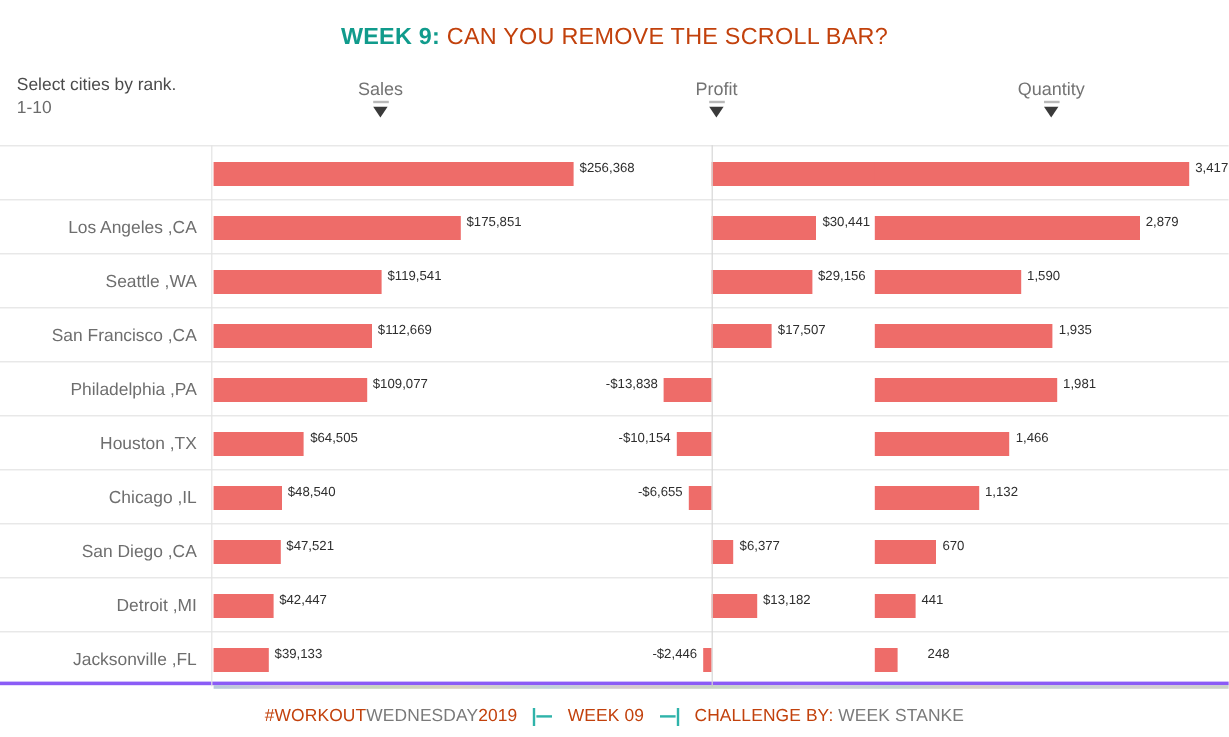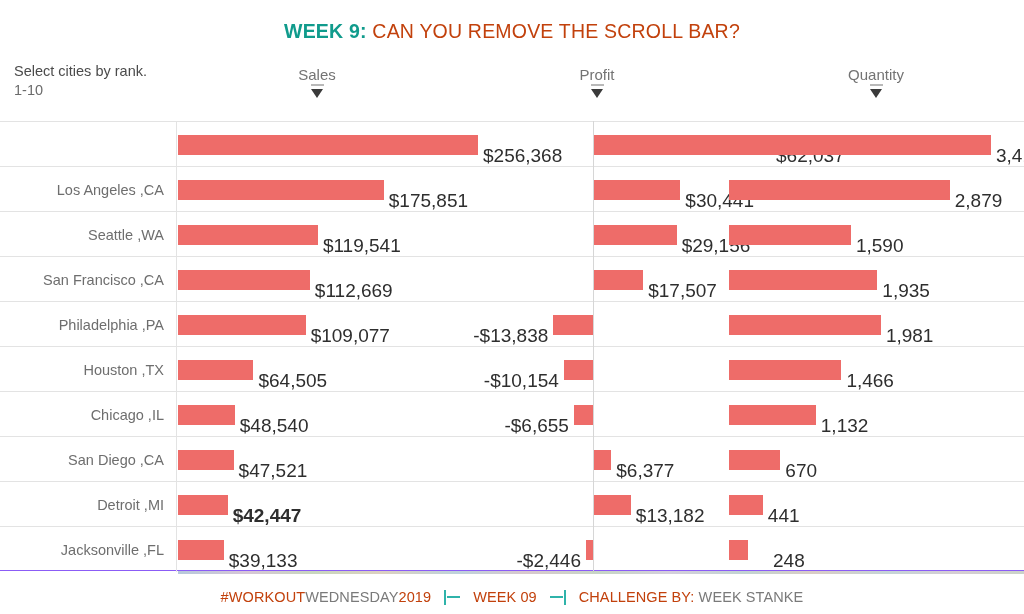--- a/index.html
+++ b/index.html
@@ -88,21 +88,21 @@
     position: absolute;
     top: 121px; left: 0;
     width: 1024px;
   }
   .row {
     position: relative;
     height: 45px;
     border-top: 1px solid #e3e3e3;
     background: #fff;
   }
-  .row.last { border-bottom: 1px solid #8b5cf6; }
+  .row.last { border-bottom: 3px solid #8b5cf6; }
 
   .rowlabel {
     position: absolute;
     left: 0; top: 0;
     width: 170px; height: 45px;
     display: flex;
     align-items: center;
     justify-content: flex-end;
     padding-right: 6px;
     font-size: 14.5px;
@@ -134,24 +134,24 @@
   .bar {
     position: absolute;
     top: 13px;
     height: 20px;
     background: #EE6C69;
   }
   .bar-pos { left: 0; }
 
   .val {
     position: absolute;
-    top: 24px;
+    top: 8px;
     height: 20px;
     line-height: 20px;
-    font-size: 19px;
+    font-size: 11px;
     color: #2e2e2e;
     white-space: nowrap;
   }
 
   
   .scroll-artifact {
     position: absolute;
     left: 178px; top: 571px;
     width: 846px; height: 3px;
     background: linear-gradient(to right,
@@ -348,21 +348,21 @@
         </div>
         <div class="pane pane-qty">
           <div class="bar bar-pos" style="width: 51.3725px;"></div>
           <div class="val" style="left: 56.3725px;">670</div>
         </div>
       </div>
       <div class="row">
         <div class="rowlabel">Detroit ,MI</div>
         <div class="pane pane-sales">
           <div class="bar bar-pos" style="width: 49.6712px;"></div>
-          <div class="val" style="left: 54.6712px; font-weight: bold;">$42,447</div>
+          <div class="val" style="left: 54.6712px;">$42,447</div>
         </div>
         <div class="pane pane-profit">
           <div class="bar" style="left: 178px; width: 37.8225px;"></div>
           <div class="val" style="left: 220.823px;">$13,182</div>
         </div>
         <div class="pane pane-qty">
           <div class="bar bar-pos" style="width: 33.8139px;"></div>
           <div class="val" style="left: 38.8139px;">441</div>
         </div>
       </div>

